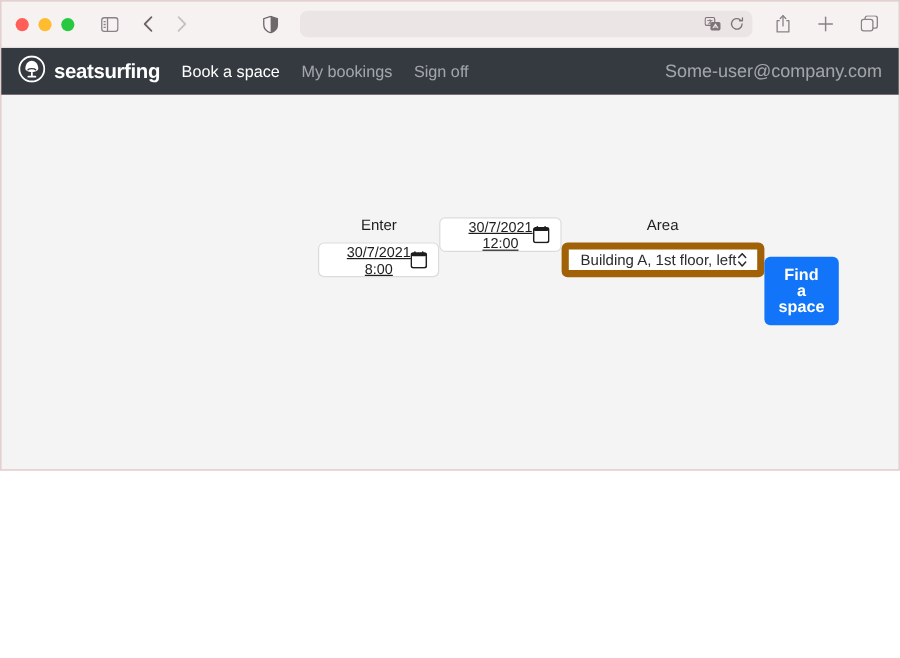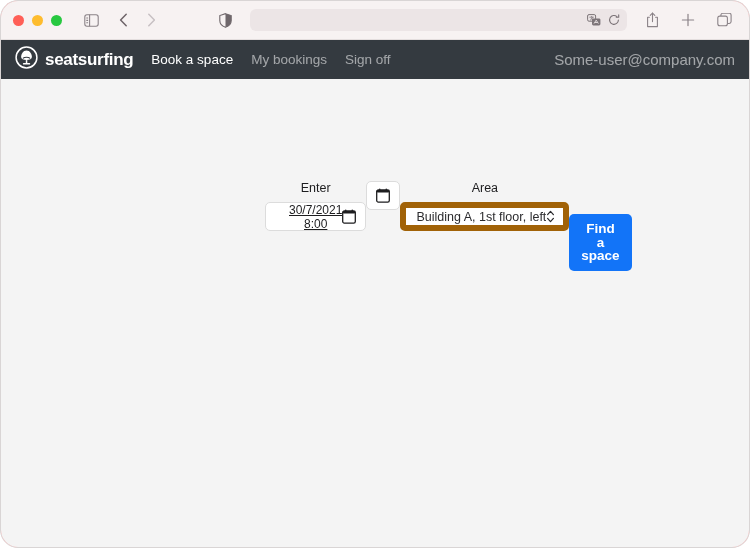--- a/index.html
+++ b/index.html
@@ -8,22 +8,22 @@
     width: 750px;
     height: 548px;
     overflow: hidden;
     background: #ffffff;
     font-family: "Liberation Sans", sans-serif;
   }
 
   #window {
     position: relative;
     width: 750px;
-    height: 548px;
-    border-radius: 18px;
+    height: 392px;
+    border-radius: 0;
     overflow: hidden;
     background: #fca5a5;
     border: 1px solid #d9d5d5;
   }
 
   
   #browser-chrome {
     height: 39px;
     background: #f7f2f2;
     display: flex;
@@ -341,20 +341,21 @@
               <rect x="0.7" y="1.9" width="12.6" height="2.6" rx="1.2" fill="#1d1d1f"></rect>
               <rect x="3.1" y="0.4" width="1.3" height="2.6" rx="0.6" fill="#1d1d1f"></rect>
               <rect x="9.6" y="0.4" width="1.3" height="2.6" rx="0.6" fill="#1d1d1f"></rect>
             </svg>
           </span>
         </div>
       </div>
 
       <div class="field-group">
         <div class="input-box">
+          <span class="input-value">30/7/2021 12:00</span>
           <span class="cal-icon">
             <svg width="14" height="15" viewBox="0 0 14 15">
               <rect x="0.7" y="1.9" width="12.6" height="12.2" rx="1.6" fill="#ffffff" stroke="#1d1d1f" stroke-width="1.3"></rect>
               <rect x="0.7" y="1.9" width="12.6" height="2.6" rx="1.2" fill="#1d1d1f"></rect>
               <rect x="3.1" y="0.4" width="1.3" height="2.6" rx="0.6" fill="#1d1d1f"></rect>
               <rect x="9.6" y="0.4" width="1.3" height="2.6" rx="0.6" fill="#1d1d1f"></rect>
             </svg>
           </span>
         </div>
       </div>

